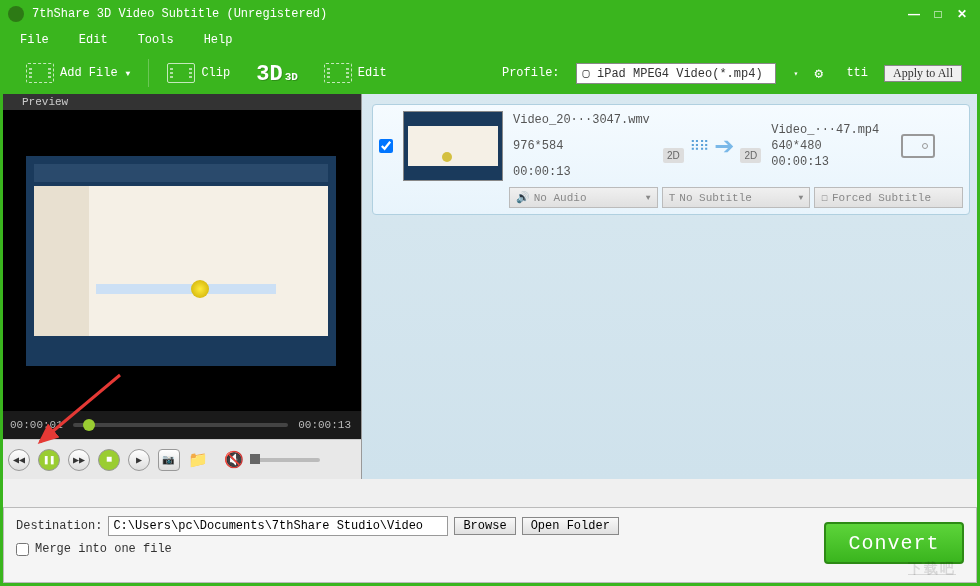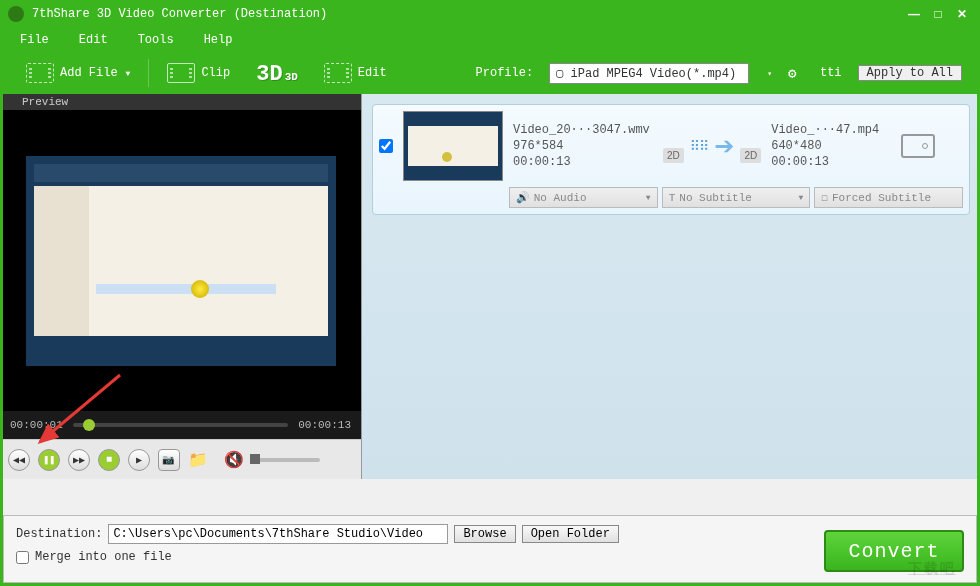--- a/index.html
+++ b/index.html
@@ -23,21 +23,21 @@
 .toolbar .tbbtn .film::before { content: ""; position: absolute; left: 2px; top: 2px; bottom: 2px; width: 3px; background: repeating-linear-gradient(#3ab51e 0 2px, rgba(255,255,255,0.6) 2px 4px); }
 .toolbar .tbbtn .film::after { content: ""; position: absolute; right: 2px; top: 2px; bottom: 2px; width: 3px; background: repeating-linear-gradient(#3ab51e 0 2px, rgba(255,255,255,0.6) 2px 4px); }
 .toolbar .dd { font-size: 8px; margin-left: 2px; }
 .toolbar .divider { width: 1px; height: 28px; background: rgba(255,255,255,0.25); }
 .toolbar .clip .film { border-style: solid; }
 .toolbar .threed { font-size: 22px; font-weight: bold; font-family: sans-serif; text-shadow: 1px 1px 0 rgba(0,0,0,0.2); }
 .toolbar .threed .sm { font-size: 11px; margin-left: 2px; }
 .toolbar .spacer { flex: 1; }
 .toolbar .profile { display: flex; align-items: center; gap: 16px; }
 .toolbar .profile select, .toolbar .profile .sel { background: #fff; color: #333; border: 1px solid #888; font-size: 12px; padding: 2px 6px; width: 200px; font-family: "Courier New", monospace; }
-.toolbar .applybtn { background: #f0f0f0; color: #333; border: 1px solid #888; font-size: 12px; padding: 0 8px; font-family: Liberation Mono, monospace; }
+.toolbar .applybtn { background: #f0f0f0; color: #333; border: 1px solid #888; font-size: 12px; padding: 0 8px; font-family: Liberation Serif, serif; }
 .toolbar .gear { width: 16px; height: 16px; display: inline-block; font-size: 14px; }
 
 .content { display: flex; height: 385px; }
 .preview { width: 362px; background: #000; display: flex; flex-direction: column; border-right: 1px solid #999; }
 .preview .label { background: #333; color: #ccc; font-size: 11px; padding: 2px 22px; }
 .preview .screen { flex: 1; background: #000; position: relative; display: flex; align-items: center; justify-content: center; }
 .preview .screen .mock { width: 310px; height: 210px; background: #1a3a5c; position: relative; }
 .preview .screen .mock .mlist { position: absolute; left: 8px; top: 30px; bottom: 30px; right: 8px; background: #f5f0e6; }
 .preview .screen .mock .mside { position: absolute; left: 8px; top: 30px; bottom: 30px; width: 55px; background: #e8e0d0; }
 .preview .screen .mock .mtop { position: absolute; left: 8px; top: 8px; right: 8px; height: 18px; background: #2a4a6c; }
@@ -56,49 +56,49 @@
 .preview .controls .vol .vtrack .vthumb { position: absolute; left: 0; top: -4px; width: 10px; height: 10px; background: #666; }
 .preview .arrow { position: absolute; left: 30px; top: 260px; width: 100px; height: 80px; pointer-events: none; }
 
 .filelist { flex: 1; background: linear-gradient(#d8e8f0, #cfe2ec); padding: 10px; }
 .fileitem { background: linear-gradient(#f5fbff, #e8f4fc); border: 1px solid #b0d0e0; border-radius: 4px; padding: 6px; display: flex; flex-direction: column; gap: 6px; }
 .fileitem .row1 { display: flex; align-items: center; gap: 10px; }
 .fileitem .chk { width: 14px; height: 14px; }
 .fileitem .thumb { width: 100px; height: 70px; background: #1a3a5c; border: 1px solid #888; position: relative; }
 .fileitem .thumb .inner { position: absolute; left: 4px; top: 14px; right: 4px; bottom: 14px; background: #f5f0e6; }
 .fileitem .thumb .inner2 { position: absolute; left: 38px; top: 40px; width: 10px; height: 10px; border-radius: 50%; background: #d4c040; }
-.fileitem .meta1 { display: flex; flex-direction: column; gap: 2px; font-size: 12px; color: #555; min-width: 140px; }
+.fileitem .meta1 { display: flex; flex-direction: column; gap: 12px; font-size: 12px; color: #555; min-width: 140px; }
 .fileitem .conv { display: flex; align-items: center; gap: 6px; }
 .fileitem .conv .badge { background: #ddd; color: #666; font-size: 10px; padding: 2px 4px; border-radius: 2px; font-family: sans-serif; margin-top: 19px; }
 .fileitem .conv .dots { color: #5aa0d8; font-size: 14px; letter-spacing: -1px; }
 .fileitem .conv .arrowbig { color: #7ab8e8; font-size: 24px; font-family: sans-serif; }
 .fileitem .meta2 { display: flex; flex-direction: column; gap: 2px; font-size: 12px; color: #555; min-width: 120px; }
 .fileitem .devicon { width: 34px; height: 24px; border: 2px solid #999; border-radius: 3px; position: relative; }
 .fileitem .devicon::after { content: ""; position: absolute; right: 5px; top: 50%; width: 4px; height: 4px; border-radius: 50%; border: 1px solid #999; transform: translateY(-50%); }
 .fileitem .row2 { display: flex; gap: 4px; padding-left: 130px; }
 .fileitem .row2 .sbtn { flex: 1; background: linear-gradient(#f0f0f0,#e0e0e0); border: 1px solid #bbb; font-size: 11px; color: #888; padding: 3px 6px; display: flex; align-items: center; gap: 4px; }
 .fileitem .row2 .sbtn .sdd { margin-left: auto; font-size: 8px; }
 
-.bottombar { position: absolute; left: 3px; right: 3px; bottom: 3px; height: 68px; background: #f5f5f5; border: 1px solid #bbb; padding: 8px 12px; display: flex; align-items: flex-start; }
+.bottombar { position: absolute; left: 3px; right: 3px; bottom: 3px; height: 76px; background: #f5f5f5; border: 1px solid #bbb; padding: 8px 12px; display: flex; align-items: flex-start; }
 .bottombar .left { flex: 1; display: flex; flex-direction: column; gap: 6px; }
 .bottombar .destrow { display: flex; align-items: center; gap: 6px; font-size: 12px; color: #333; }
 .bottombar .destrow input[type=text] { width: 340px; font-size: 12px; padding: 2px 4px; border: 1px solid #999; font-family: "Courier New", monospace; }
 .bottombar .destrow button { font-size: 12px; padding: 1px 8px; border: 1px solid #888; background: linear-gradient(#f8f8f8,#e0e0e0); border-radius: 0; font-family: "Courier New", monospace; }
 .bottombar .mergerow { display: flex; align-items: center; gap: 6px; font-size: 12px; color: #333; }
 .bottombar .convertbtn { width: 140px; height: 42px; background: linear-gradient(#5dd43a, #3ab51e); border: 2px solid #2d8a15; color: #fff; font-size: 20px; border-radius: 4px; margin-top: 6px; font-family: "Courier New", monospace; letter-spacing: 1px; margin-left: 31px; }
 
 .outerborder { position: absolute; inset: 0; border: 3px solid #3ab51e; pointer-events: none; }
 .watermark { position: absolute; right: 24px; bottom: 8px; font-size: 14px; color: rgba(0,0,0,0.12); font-family: sans-serif; font-weight: bold; letter-spacing: 2px; text-decoration: underline; }
 </style>
 </head>
 <body>
 
 <div class="titlebar">
   <span class="logo"></span>
-  <span class="title">7thShare 3D Video Converter (Destination)</span>
+  <span class="title">7thShare 3D Video Subtitle (Unregistered)</span>
   <div class="winctl">
     <span>—</span>
     <span>□</span>
     <span>✕</span>
   </div>
 </div>
 
 <div class="menubar">
   <span>File</span>
   <span>Edit</span>

